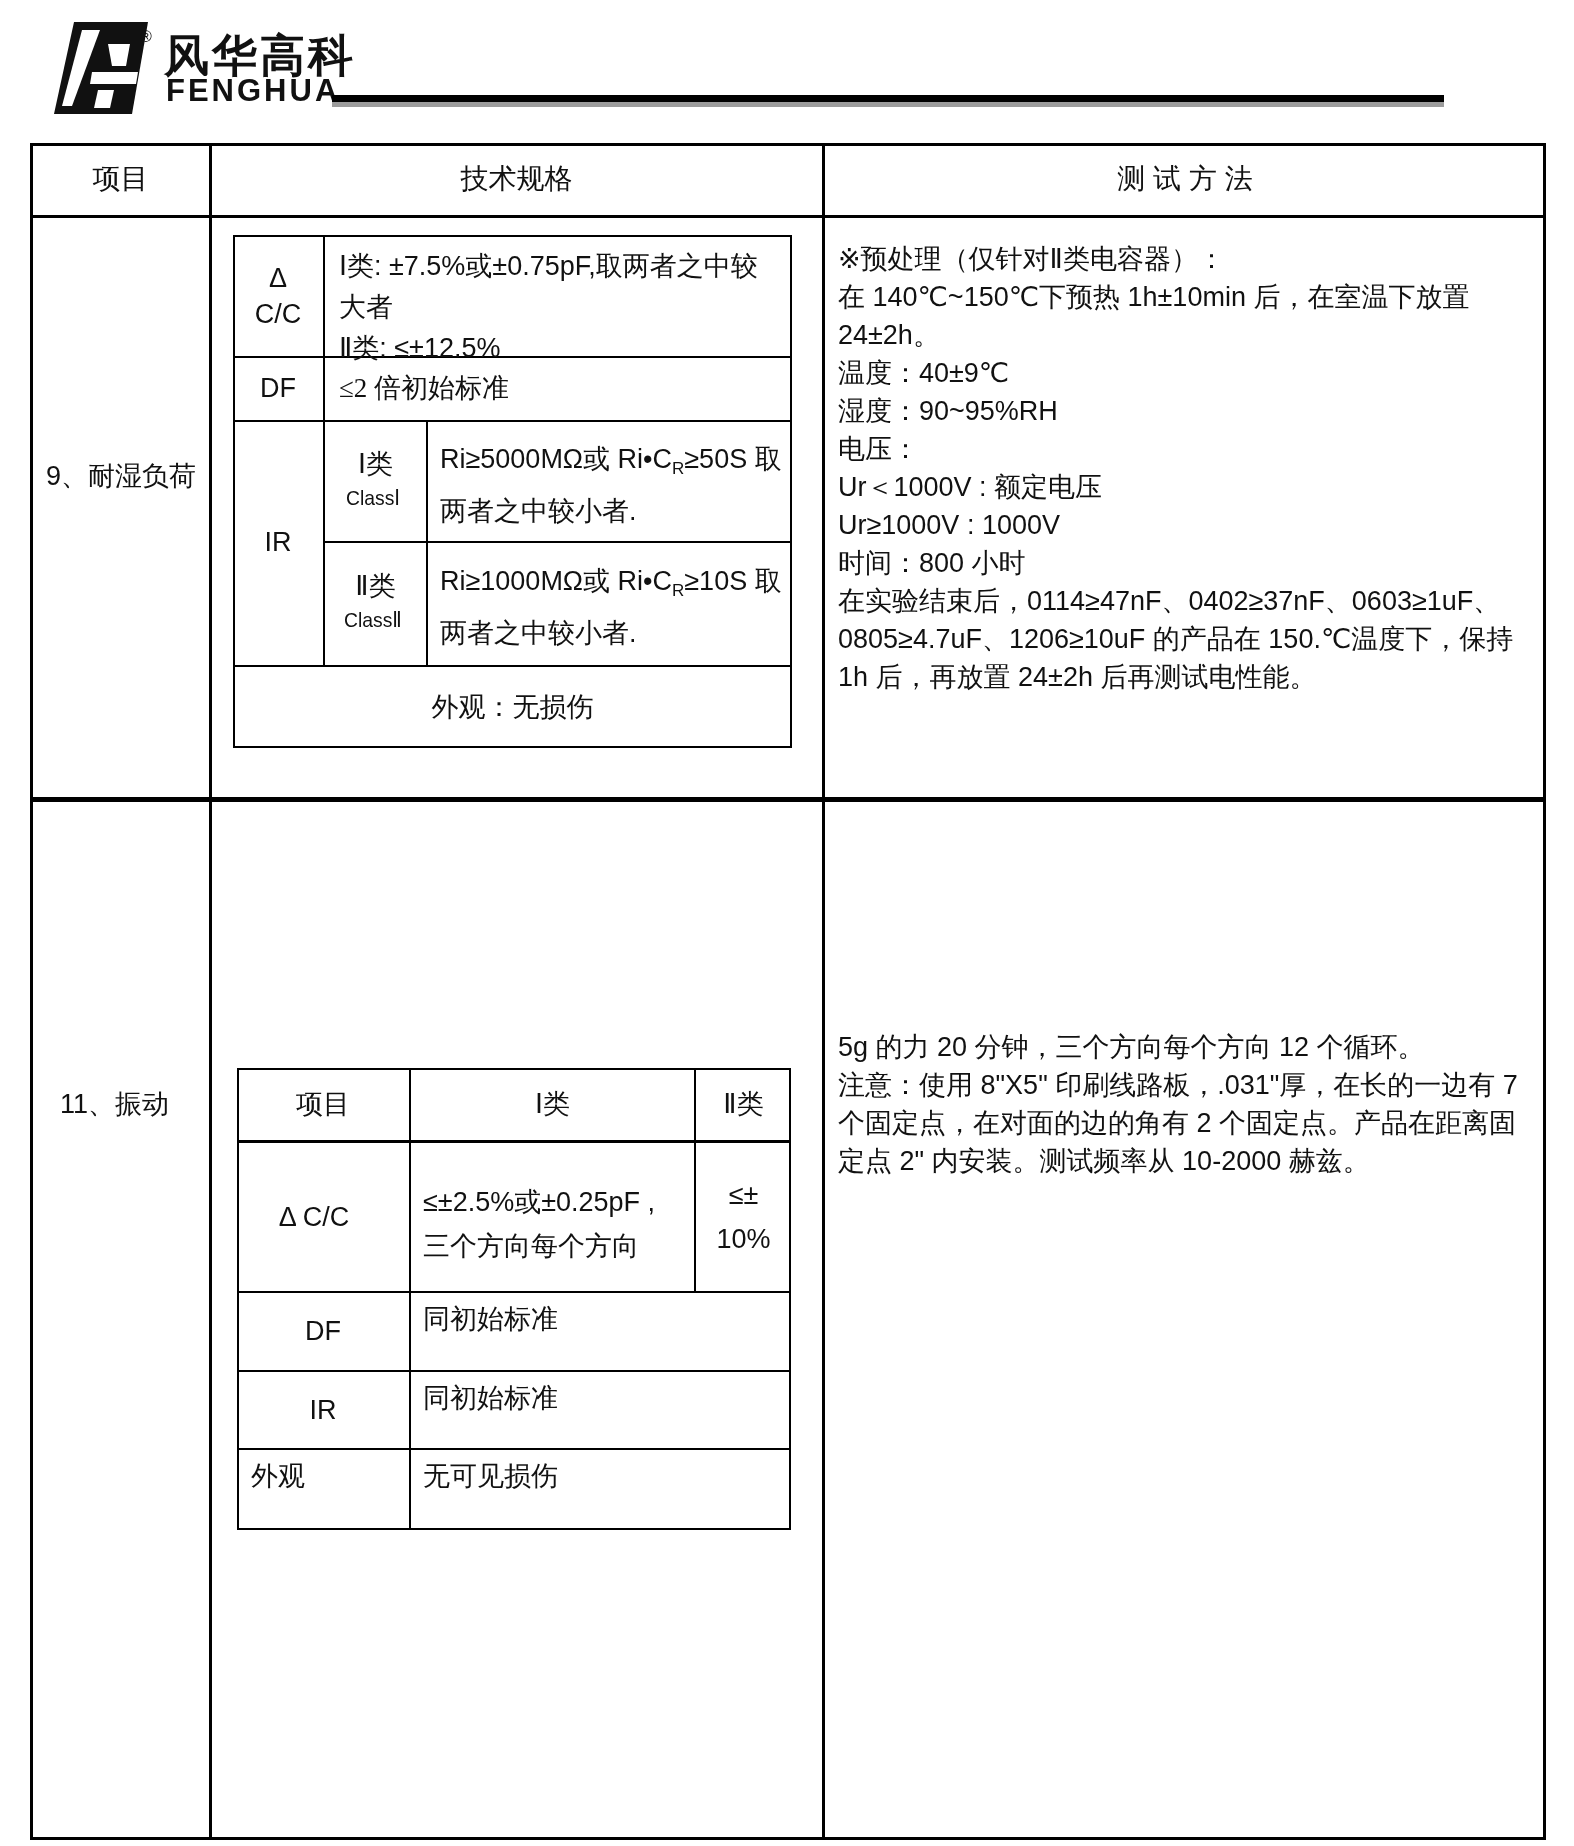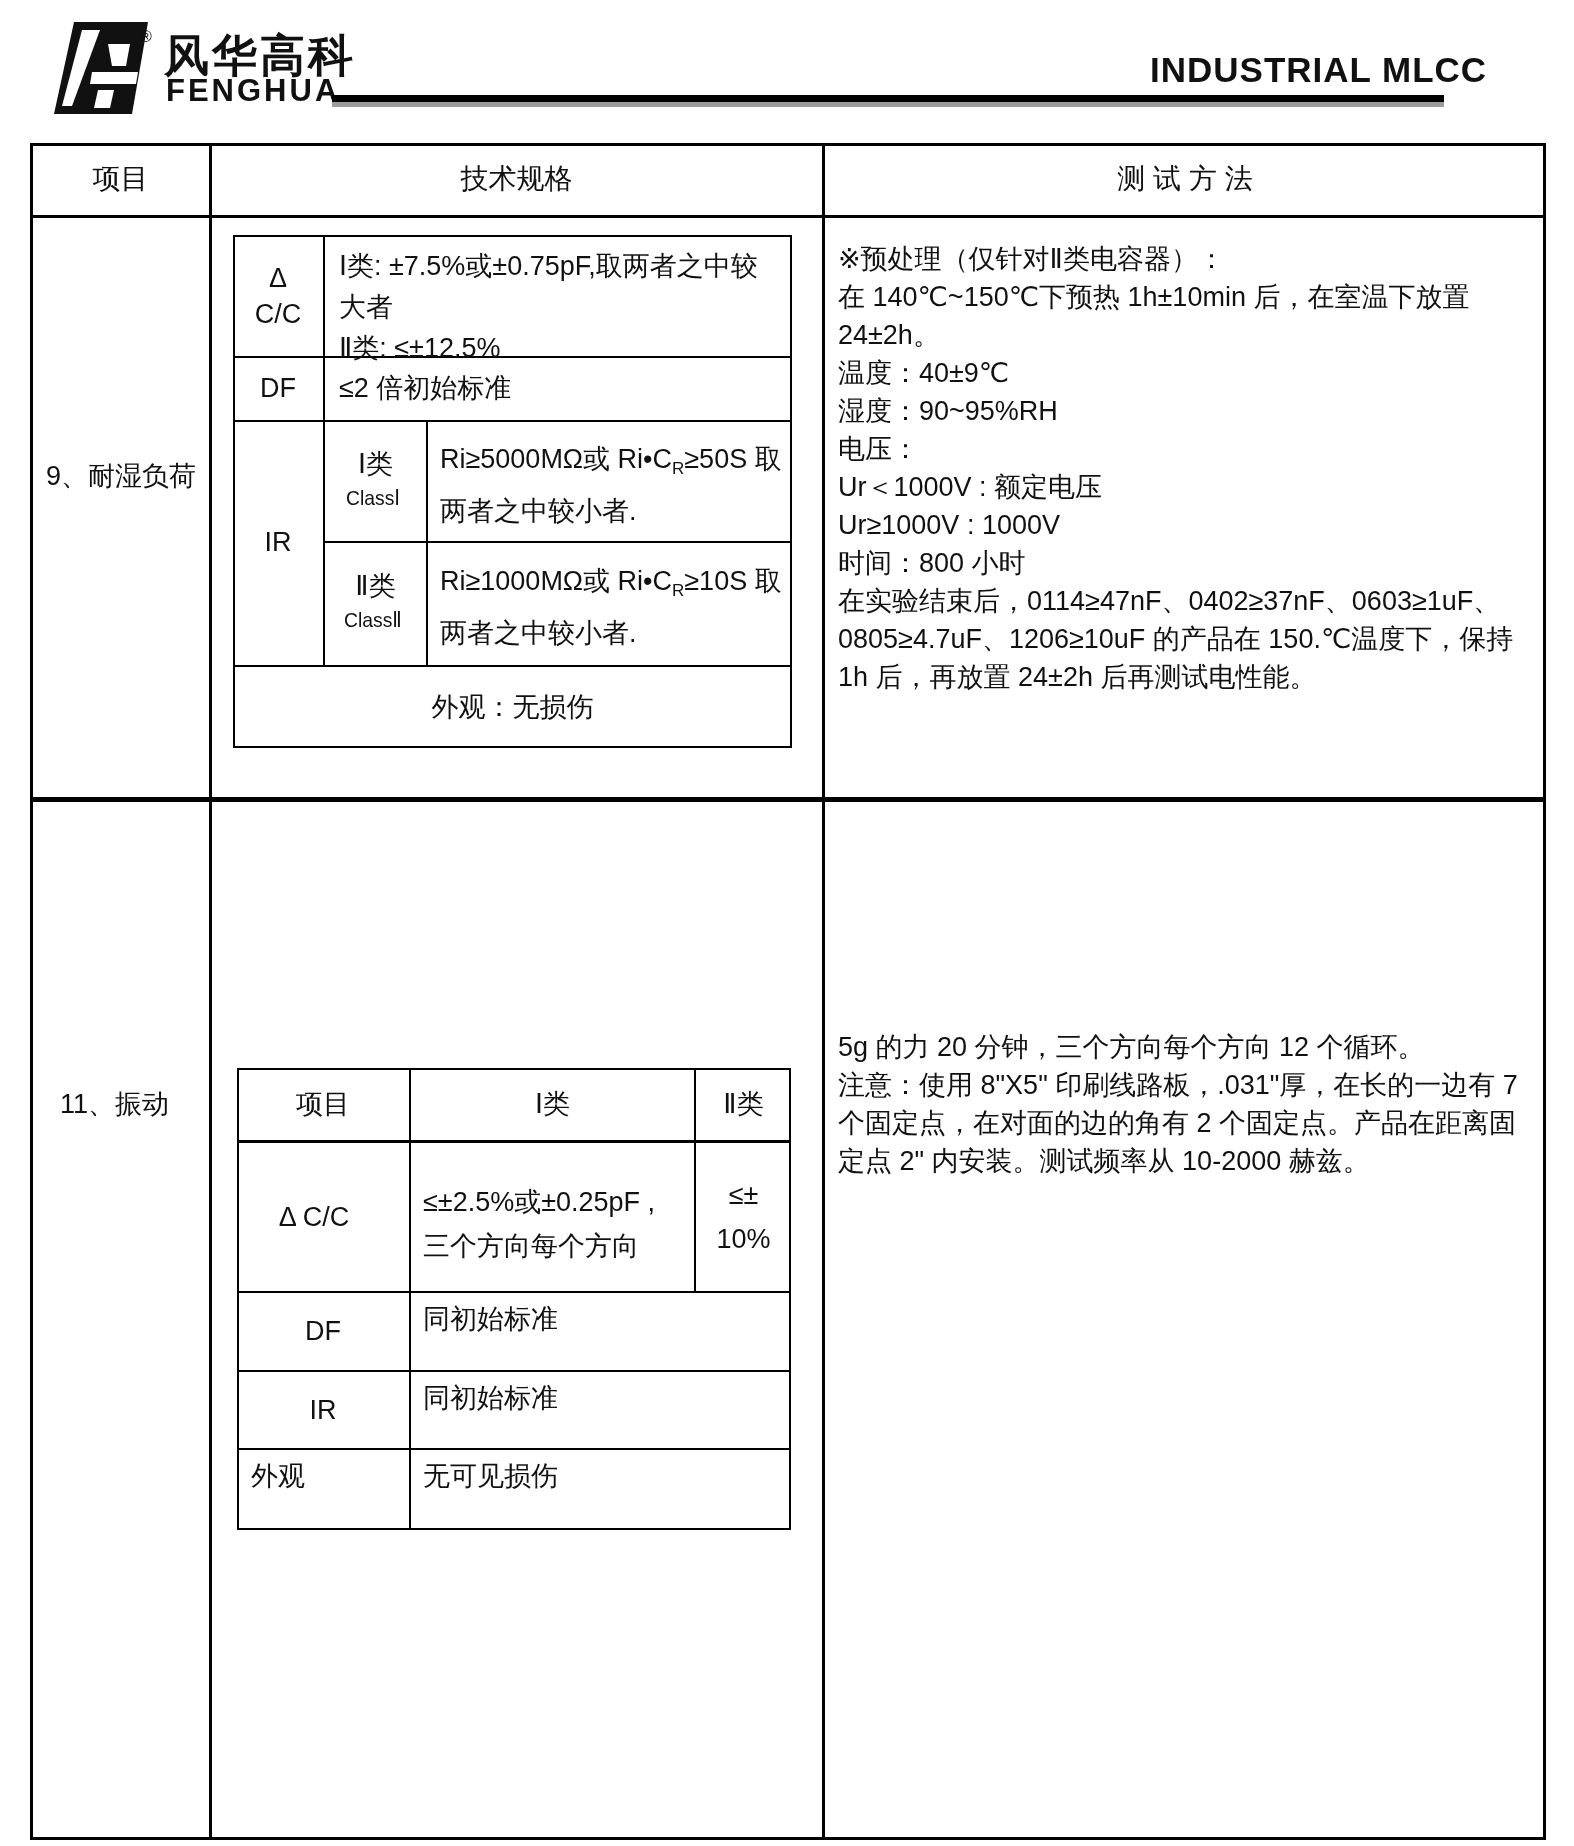--- a/index.html
+++ b/index.html
@@ -1,21 +1,21 @@
 <!DOCTYPE html>
 <html><head>
 <meta charset="utf-8">
 <style>
   html,body{margin:0;padding:0;background:#fff;}
   .page{position:relative;width:1574px;height:1846px;background:#ffffff;overflow:hidden;
         font-family:"Liberation Sans","DejaVu Sans",sans-serif;color:#111;font-size:27px;}
   .abs{position:absolute;}
   .hl,.vl{position:absolute;background:#000;}
   .cell{position:absolute;display:flex;align-items:center;justify-content:center;text-align:center;}
-  .cell-left{justify-content:flex-start;text-align:left;}
+  .cell-left{justify-content:flex-start;text-align:left;font-family:Liberation Serif, serif;}
   .cell-top{align-items:flex-start;}
   .brand-cn{font-size:45px;font-weight:bold;letter-spacing:3px;}
   .brand-en{font-size:31px;font-weight:bold;letter-spacing:3px;}
   .doc-title{font-size:35px;font-weight:bold;letter-spacing:1px;}
   .th{font-size:28px;}
   .lines div{line-height:38px;}
   .small-caps{font-size:21px;transform:scaleX(.92);transform-origin:left center;}
   sub{font-size:17px;}
   .grayline{position:absolute;background:#9c9c9c;}
 </style>
@@ -27,21 +27,20 @@
   <svg class="abs" style="left:52px;top:20px" width="102" height="96" viewBox="0 0 102 96">
     <polygon points="22,2 96,2 80,94 2,94" fill="#111"></polygon>
     <polygon points="30,10 48,10 20,86 10,86" fill="#fff"></polygon>
     <polygon points="56,24 78,24 74,46 60,46" fill="#fff"></polygon>
     <polygon points="40,52 86,52 84,64 38,64" fill="#fff"></polygon>
     <polygon points="46,70 62,70 58,88 42,88" fill="#fff"></polygon>
   </svg>
   <div class="abs" style="left:140px;top:28px;font-size:16px">®</div>
   <div class="abs brand-cn" style="left:164px;top:26px">风华高科</div>
   <div class="abs brand-en" style="left:166px;top:73px">FENGHUA</div>
-  <div class="abs doc-title" style="left:1150px;top:50px">INDUSTRIAL MLCC</div>
   <div class="hl" style="left:332px;top:95px;width:1112px;height:7px"></div>
   <div class="grayline" style="left:332px;top:102px;width:1112px;height:5px"></div>
 
   <div class="abs" style="left:30px;top:143px;width:1516px;height:1697px;border:3px solid #000;box-sizing:border-box"></div>
   <div class="vl" style="left:209px;top:143px;width:3px;height:1697px"></div>
   <div class="vl" style="left:822px;top:143px;width:3px;height:1697px"></div>
   <div class="hl" style="left:30px;top:215px;width:1516px;height:3px"></div>
   <div class="hl" style="left:30px;top:797px;width:1516px;height:5px"></div>
 
   <div class="cell th" style="left:30px;top:143px;width:181px;height:72px">项目</div>

